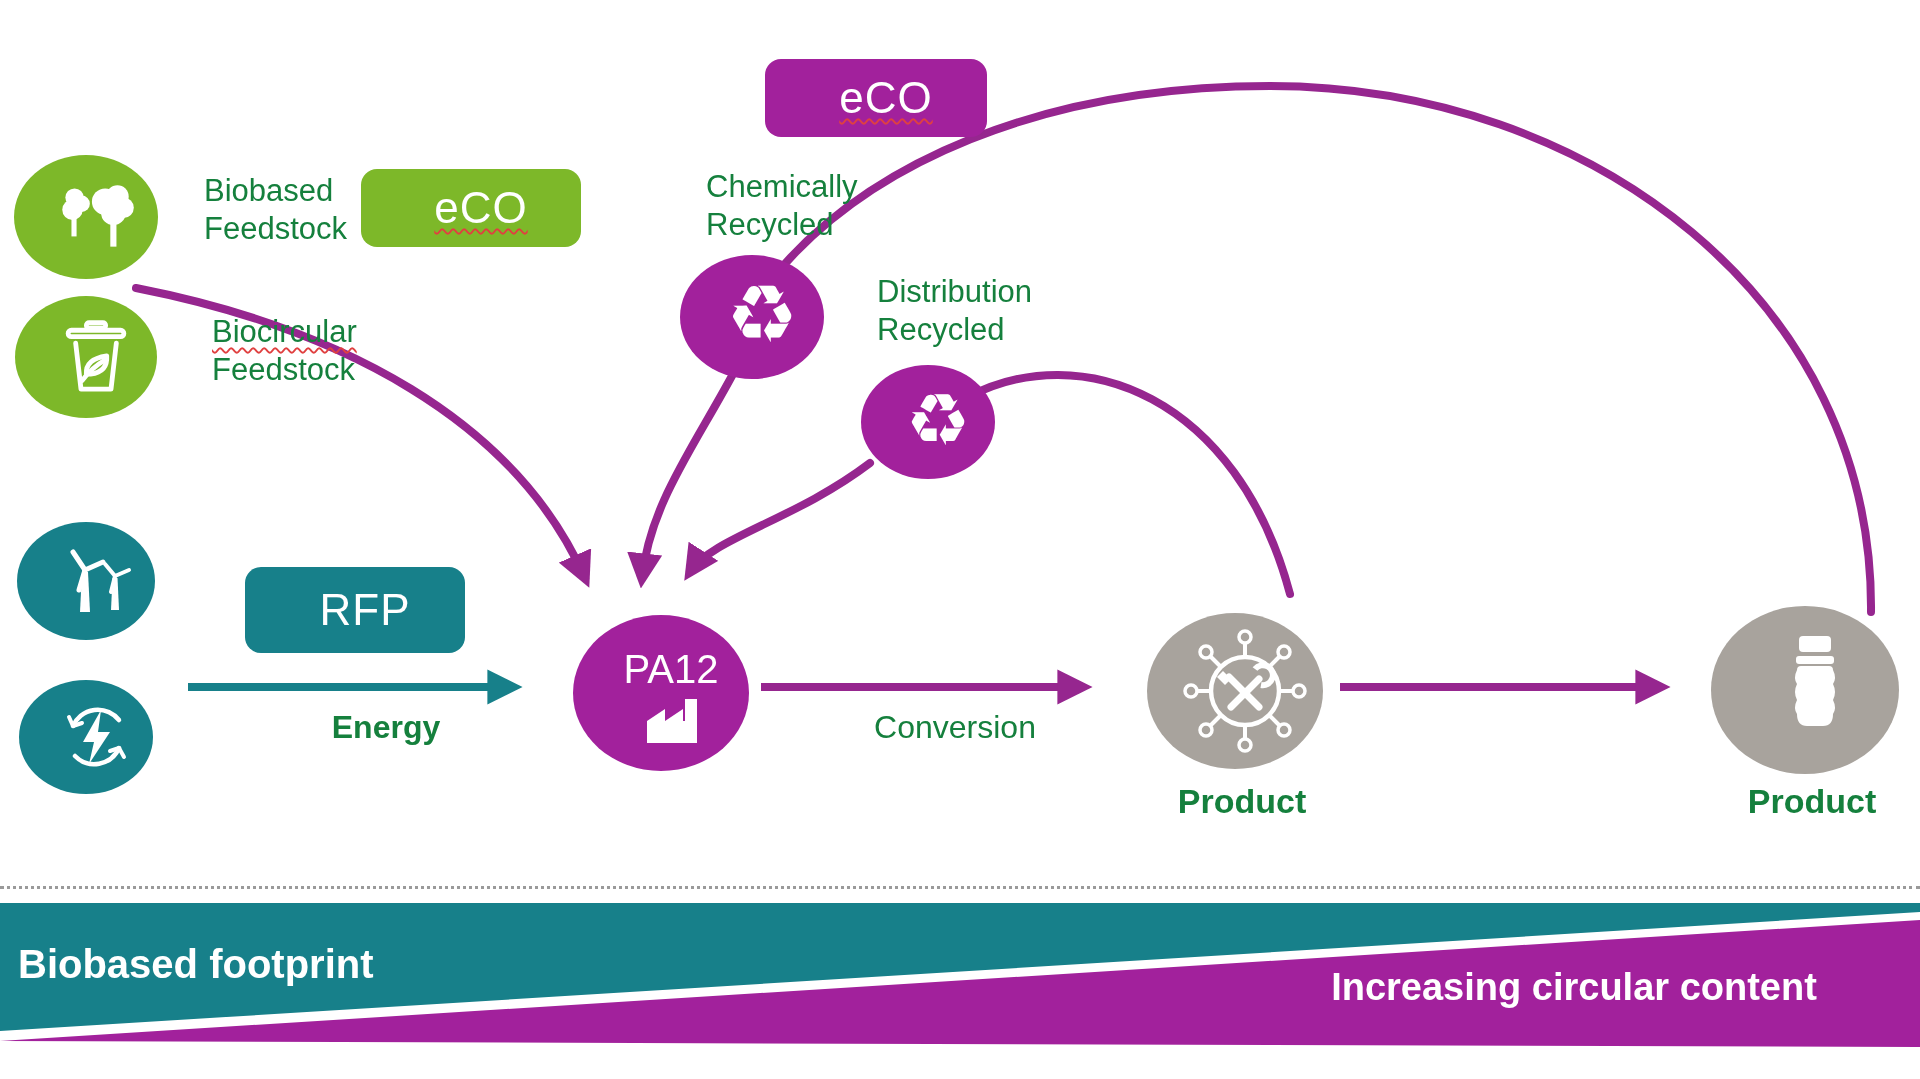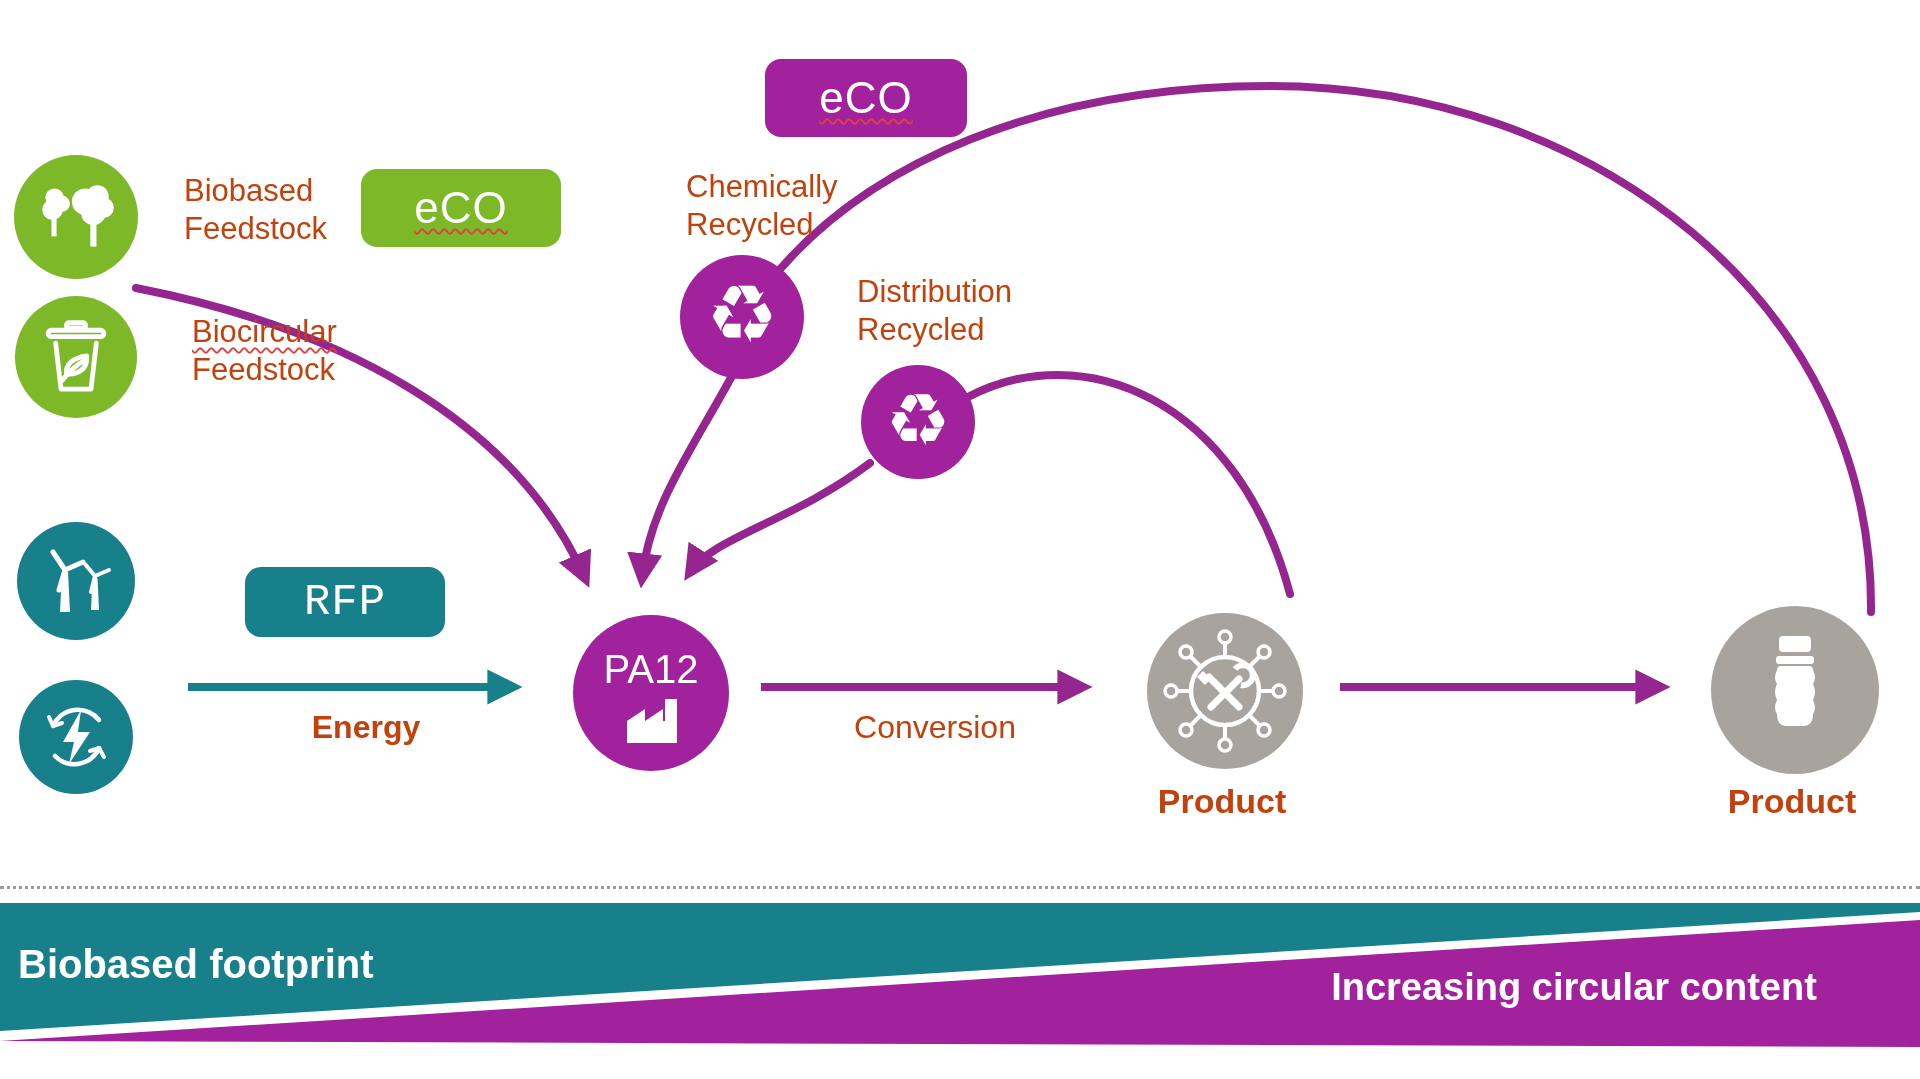--- a/index.html
+++ b/index.html
@@ -1,36 +1,36 @@
 <!DOCTYPE html>
 <html><head>
 <meta charset="utf-8">
 <style>
   html,body{margin:0;padding:0;background:#fff;}
   .canvas{
     position:relative;width:1920px;height:1079px;overflow:hidden;background:#ffffff;
     font-family:"Liberation Sans", sans-serif;color:#1c1c1c;
   }
   svg.layer{position:absolute;left:0;top:0;z-index:1;}
-  .node,.badge,.lbl{position:absolute;z-index:2;}
+  .node,.badge,.lbl{position:absolute;z-index:2;padding-left:20px;}
   .circle{
     border-radius:50%;display:flex;align-items:center;justify-content:center;
     flex-direction:column;
   }
   .c-green{background:#7db829;}
   .c-teal{background:#17808a;}
   .c-purple{background:#a2219c;}
   .c-gray{background:#a8a39d;}
   .badge{
     display:flex;align-items:center;justify-content:center;
     border-radius:16px;color:#fff;font-size:44px;letter-spacing:1px;
   }
   .sq{text-decoration-line:underline;text-decoration-style:wavy;
       text-decoration-color:#e04040;text-decoration-thickness:2px;text-underline-offset:5px;}
-  .lbl{font-size:31px;line-height:38px;color:#c2410c;}
+  .lbl{font-size:31px;line-height:38px;color:#15803d;}
   .flowlbl{font-size:32px;text-align:center;width:260px;}
   .capt{font-size:34px;font-weight:bold;text-align:center;width:260px;}
   .bold{font-weight:bold;}
   .recycle-glyph{color:#fff;font-size:80px;line-height:1;transform:translateY(-2px);}
   .pa12-label{color:#fff;font-weight:normal;font-size:40px;line-height:1;margin-top:8px;}
   .dotted-sep{position:absolute;left:0;top:886px;width:1920px;height:0;
     border-top:3px dotted #9a9a9a;z-index:1;}
   .banner-text{position:absolute;color:#fff;font-weight:bold;z-index:3;}
   .bt-reduce{left:18px;top:942px;font-size:40px;}
   .bt-increase{left:1240px;top:966px;width:668px;text-align:center;font-size:38px;}
@@ -128,21 +128,21 @@
     <span class="sq">Biocircular</span><br>
     <span>Feedstock</span>
   </div>
 
   <div class="badge c-green" style="left:361px;top:169px;width:200px;height:78px;">
     <span class="sq">eCO</span>
   </div>
   <div class="badge c-purple" style="left:765px;top:59px;width:202px;height:78px;">
     <span class="sq">eCO</span>
   </div>
-  <div class="badge c-teal" style="left:245px;top:567px;width:200px;height:70px;font-family:Liberation Mono, monospace;">
+  <div class="badge c-teal" style="left:245px;top:567px;width:200px;height:86px;">
     <span>RFP</span>
   </div>
 
   <div class="node circle c-purple" style="left:680px;top:255px;width:124px;height:124px;">
     <span class="recycle-glyph">♻</span>
   </div>
   <div class="node circle c-purple" style="left:861px;top:365px;width:114px;height:114px;">
     <span class="recycle-glyph" style="font-size:72px;">♻</span>
   </div>
 

